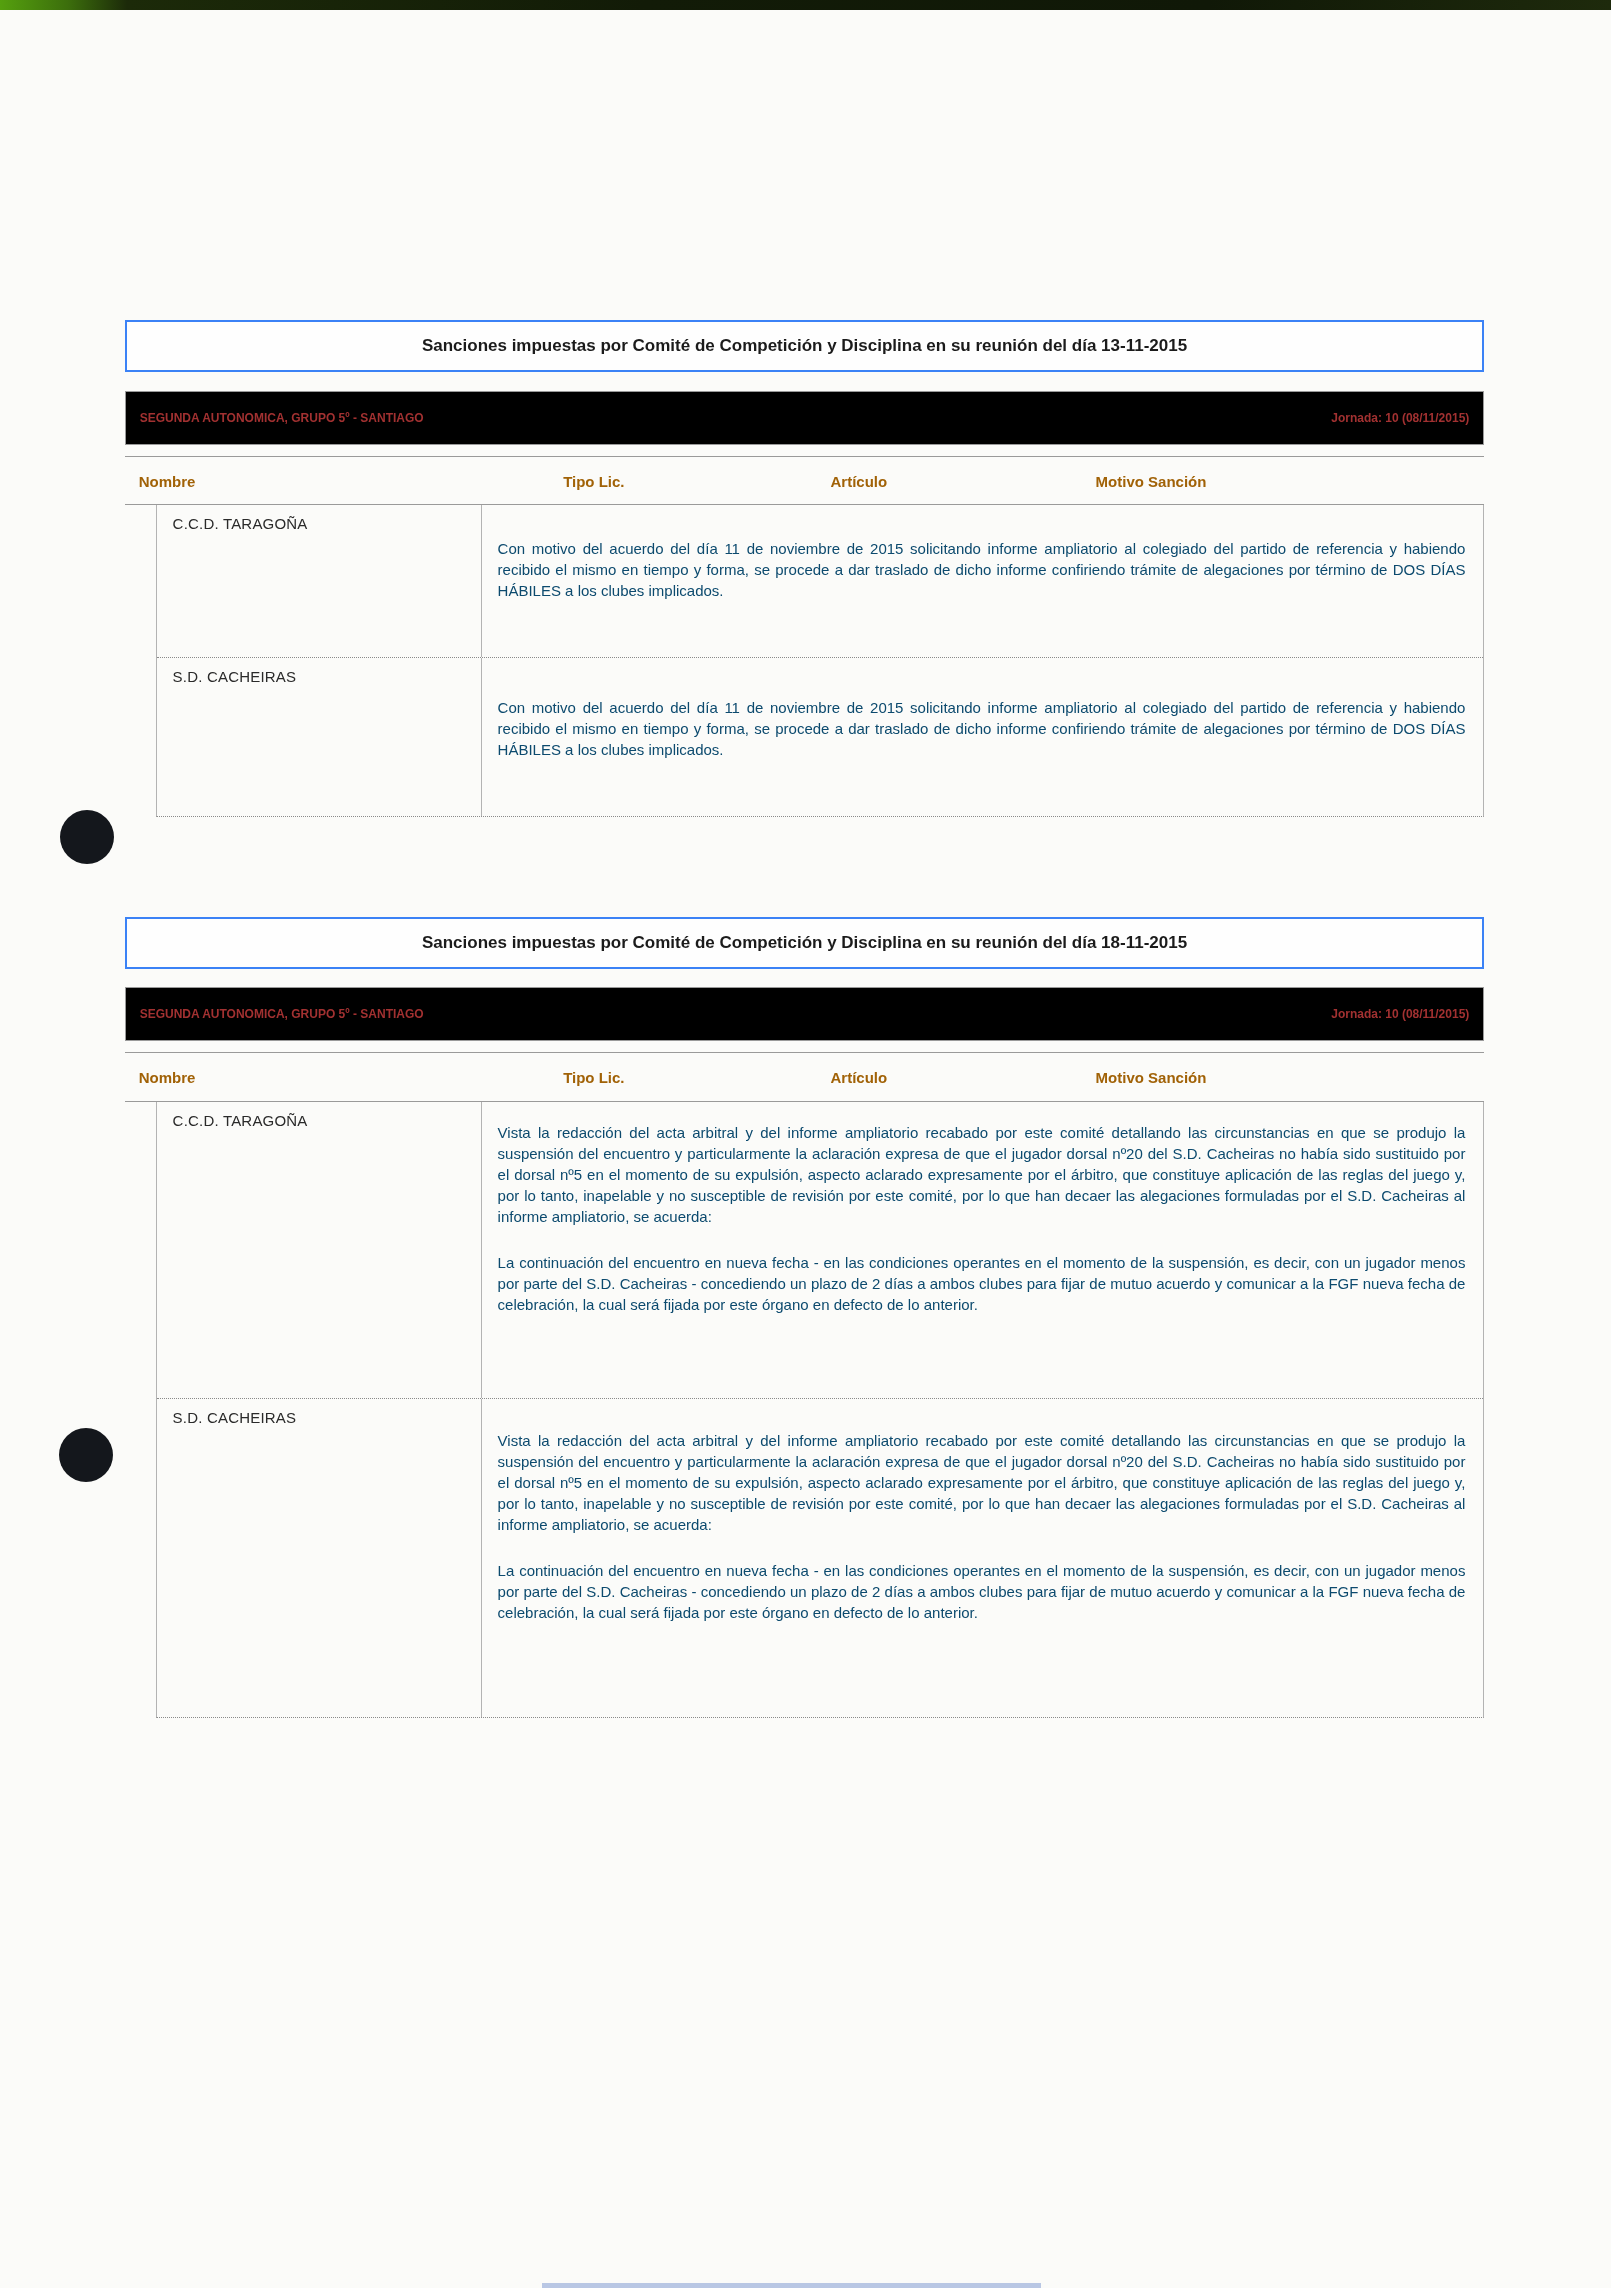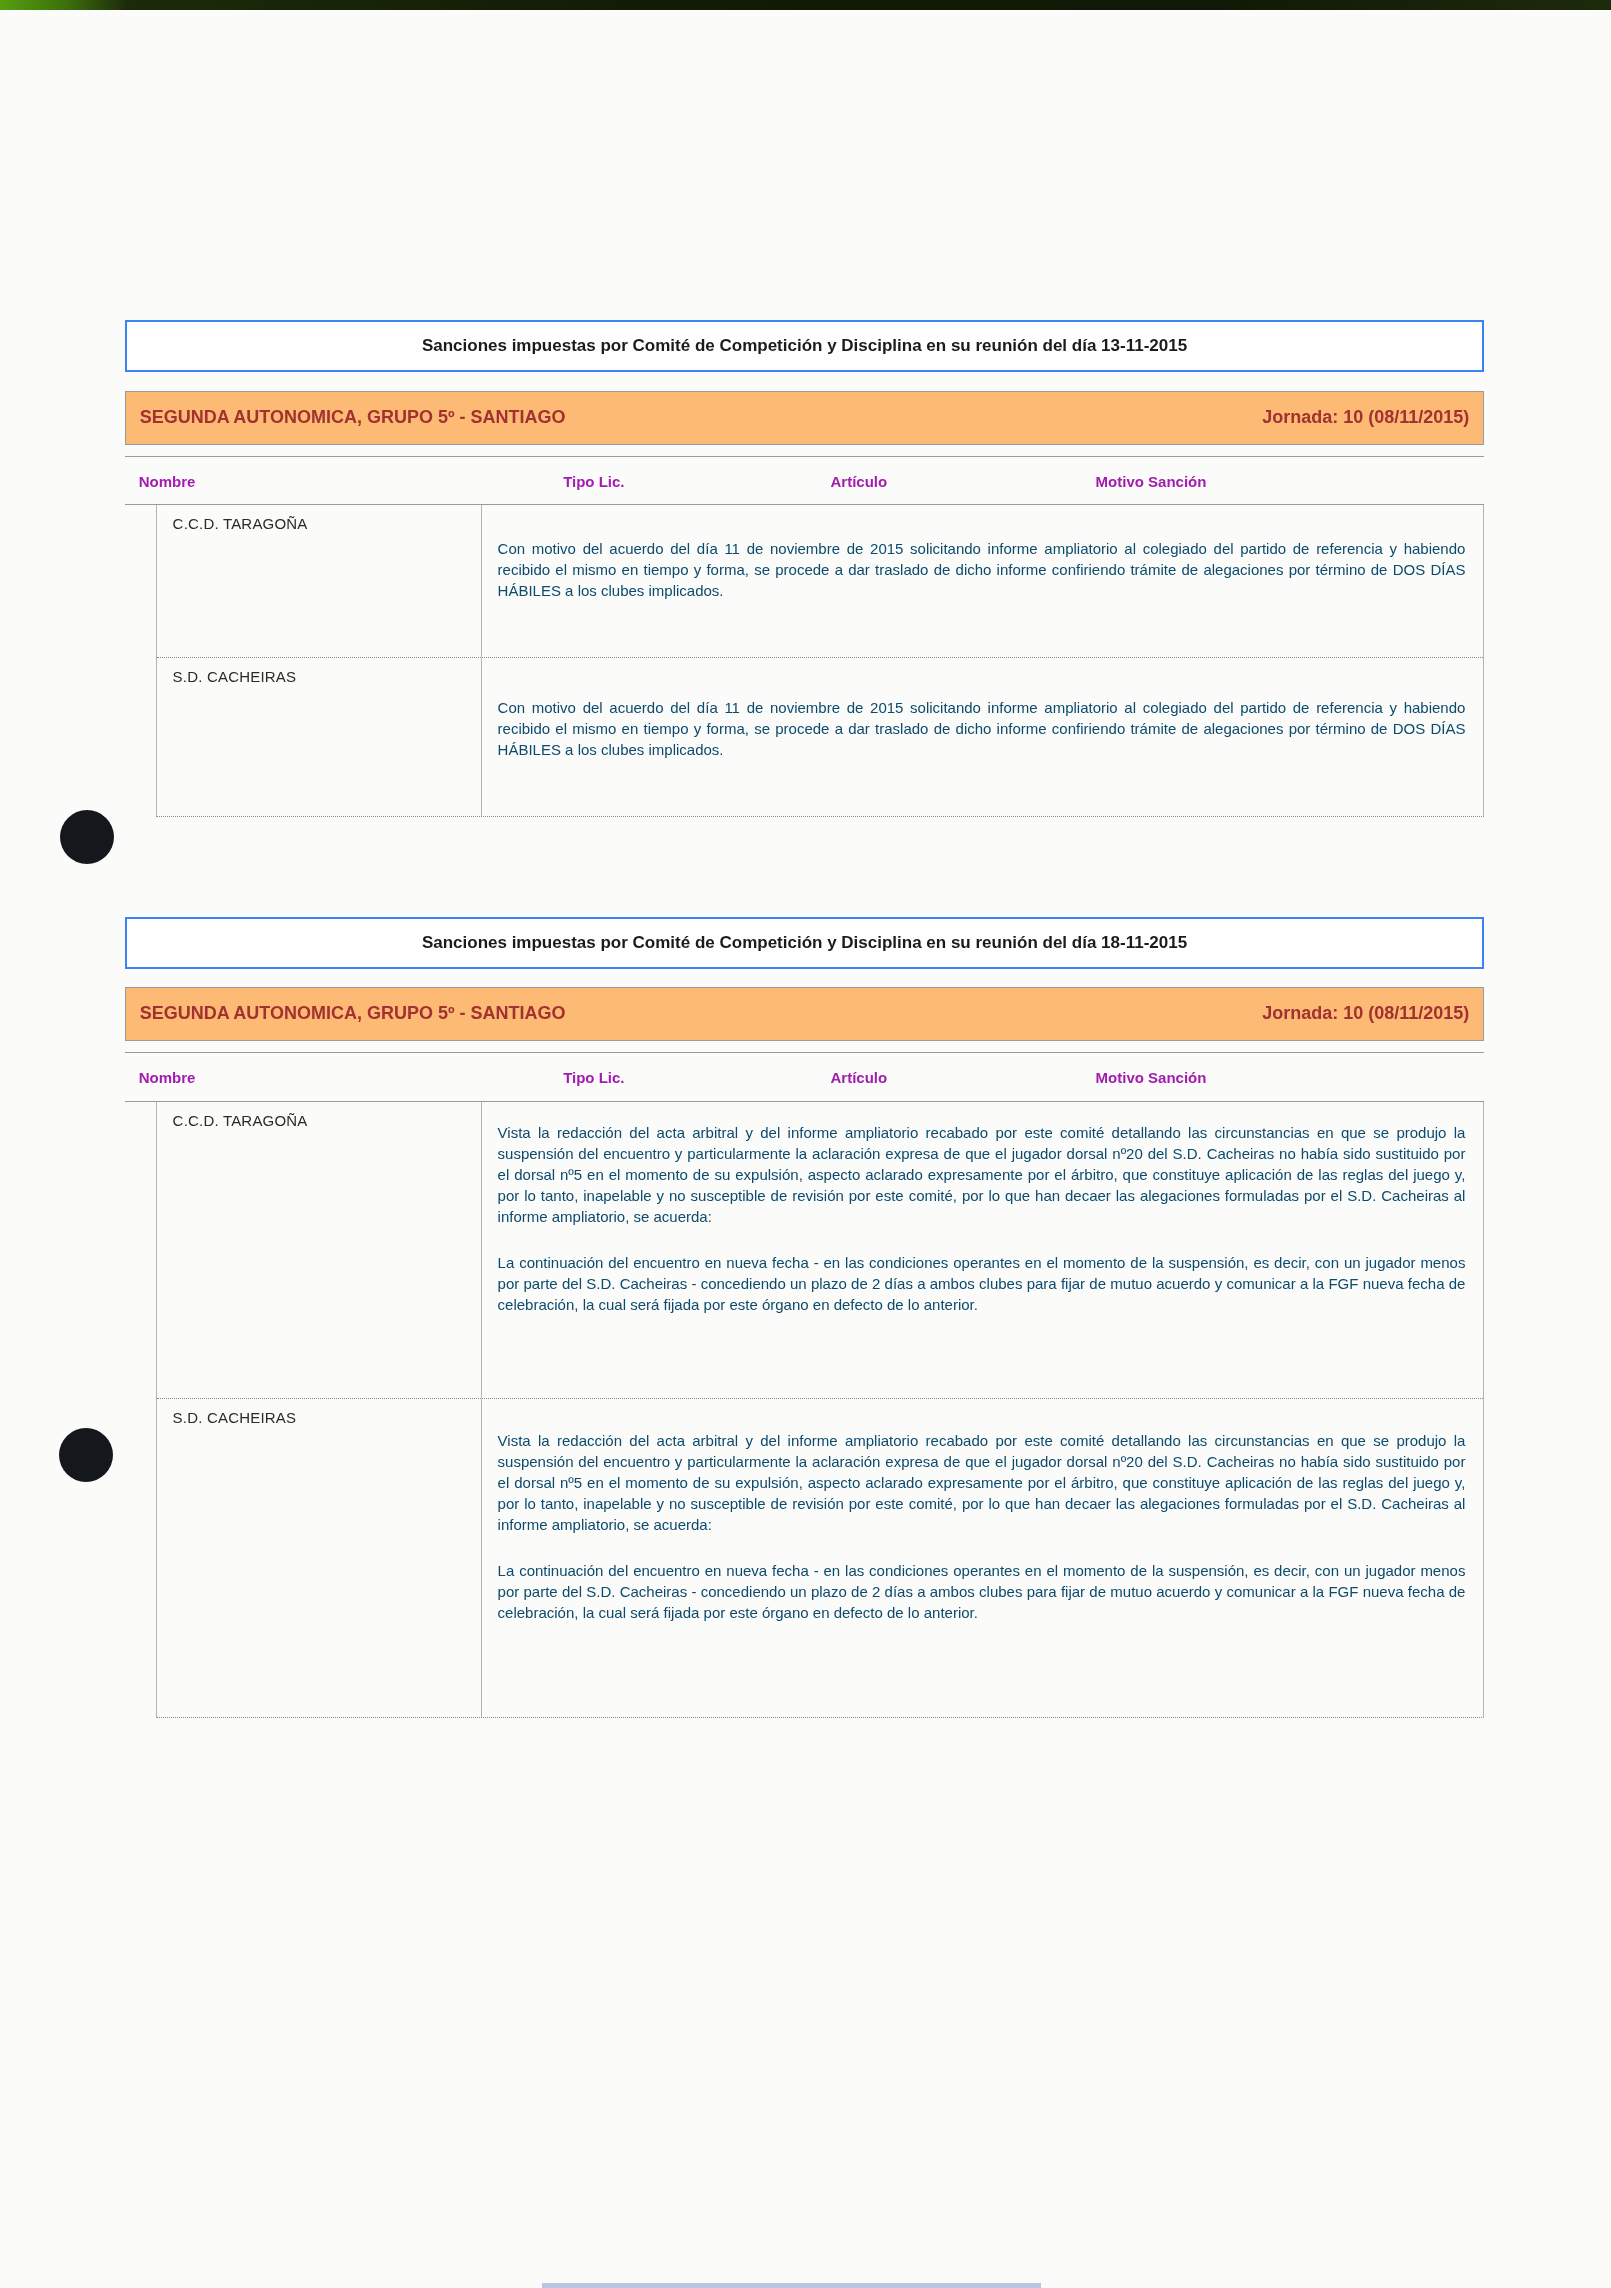--- a/index.html
+++ b/index.html
@@ -31,31 +31,31 @@
 
   .title-box {
     box-sizing:border-box; width:100%; height:52px;
     border:2px solid #3b82f6; background:#fefefe;
     display:flex; align-items:center; justify-content:center;
     font-weight:bold; font-size:17px; color:#1b1b1b;
   }
 
   .league-bar {
     box-sizing:border-box; width:100%; height:54px;
-    border:1px solid #9a9a9a; background:#fdba74;
+    border:1px solid #9a9a9a; background:#000000;
     display:flex; align-items:center; justify-content:space-between;
     padding:0 13.7px;
-    font-weight:bold; font-size:18px; color:#a23131;
+    font-weight:bold; font-size:12px; color:#a23131;
   }
 
   .table { box-sizing:border-box; width:100%; }
   .thead {
     position:relative; height:47px;
     border-top:1px solid #9a9a9a; border-bottom:1px solid #9a9a9a;
-    font-weight:bold; font-size:15px; color:#a21caf;
+    font-weight:bold; font-size:15px; color:#a16207;
   }
   .thead span { position:absolute; top:50%; transform:translateY(-50%); white-space:nowrap; }
   .thead .c1 { left:13.7px; }
   .thead .c2 { left:34.5%; transform:translate(-50%,-50%); }
   .thead .c3 { left:54%;   transform:translate(-50%,-50%); }
   .thead .c4 { left:75.5%; transform:translate(-50%,-50%); }
 
   .tbody {
     border-left:1px solid #b3b3b3; border-right:1px solid #b3b3b3;
     border-bottom:1px dotted #8a8a8a;

